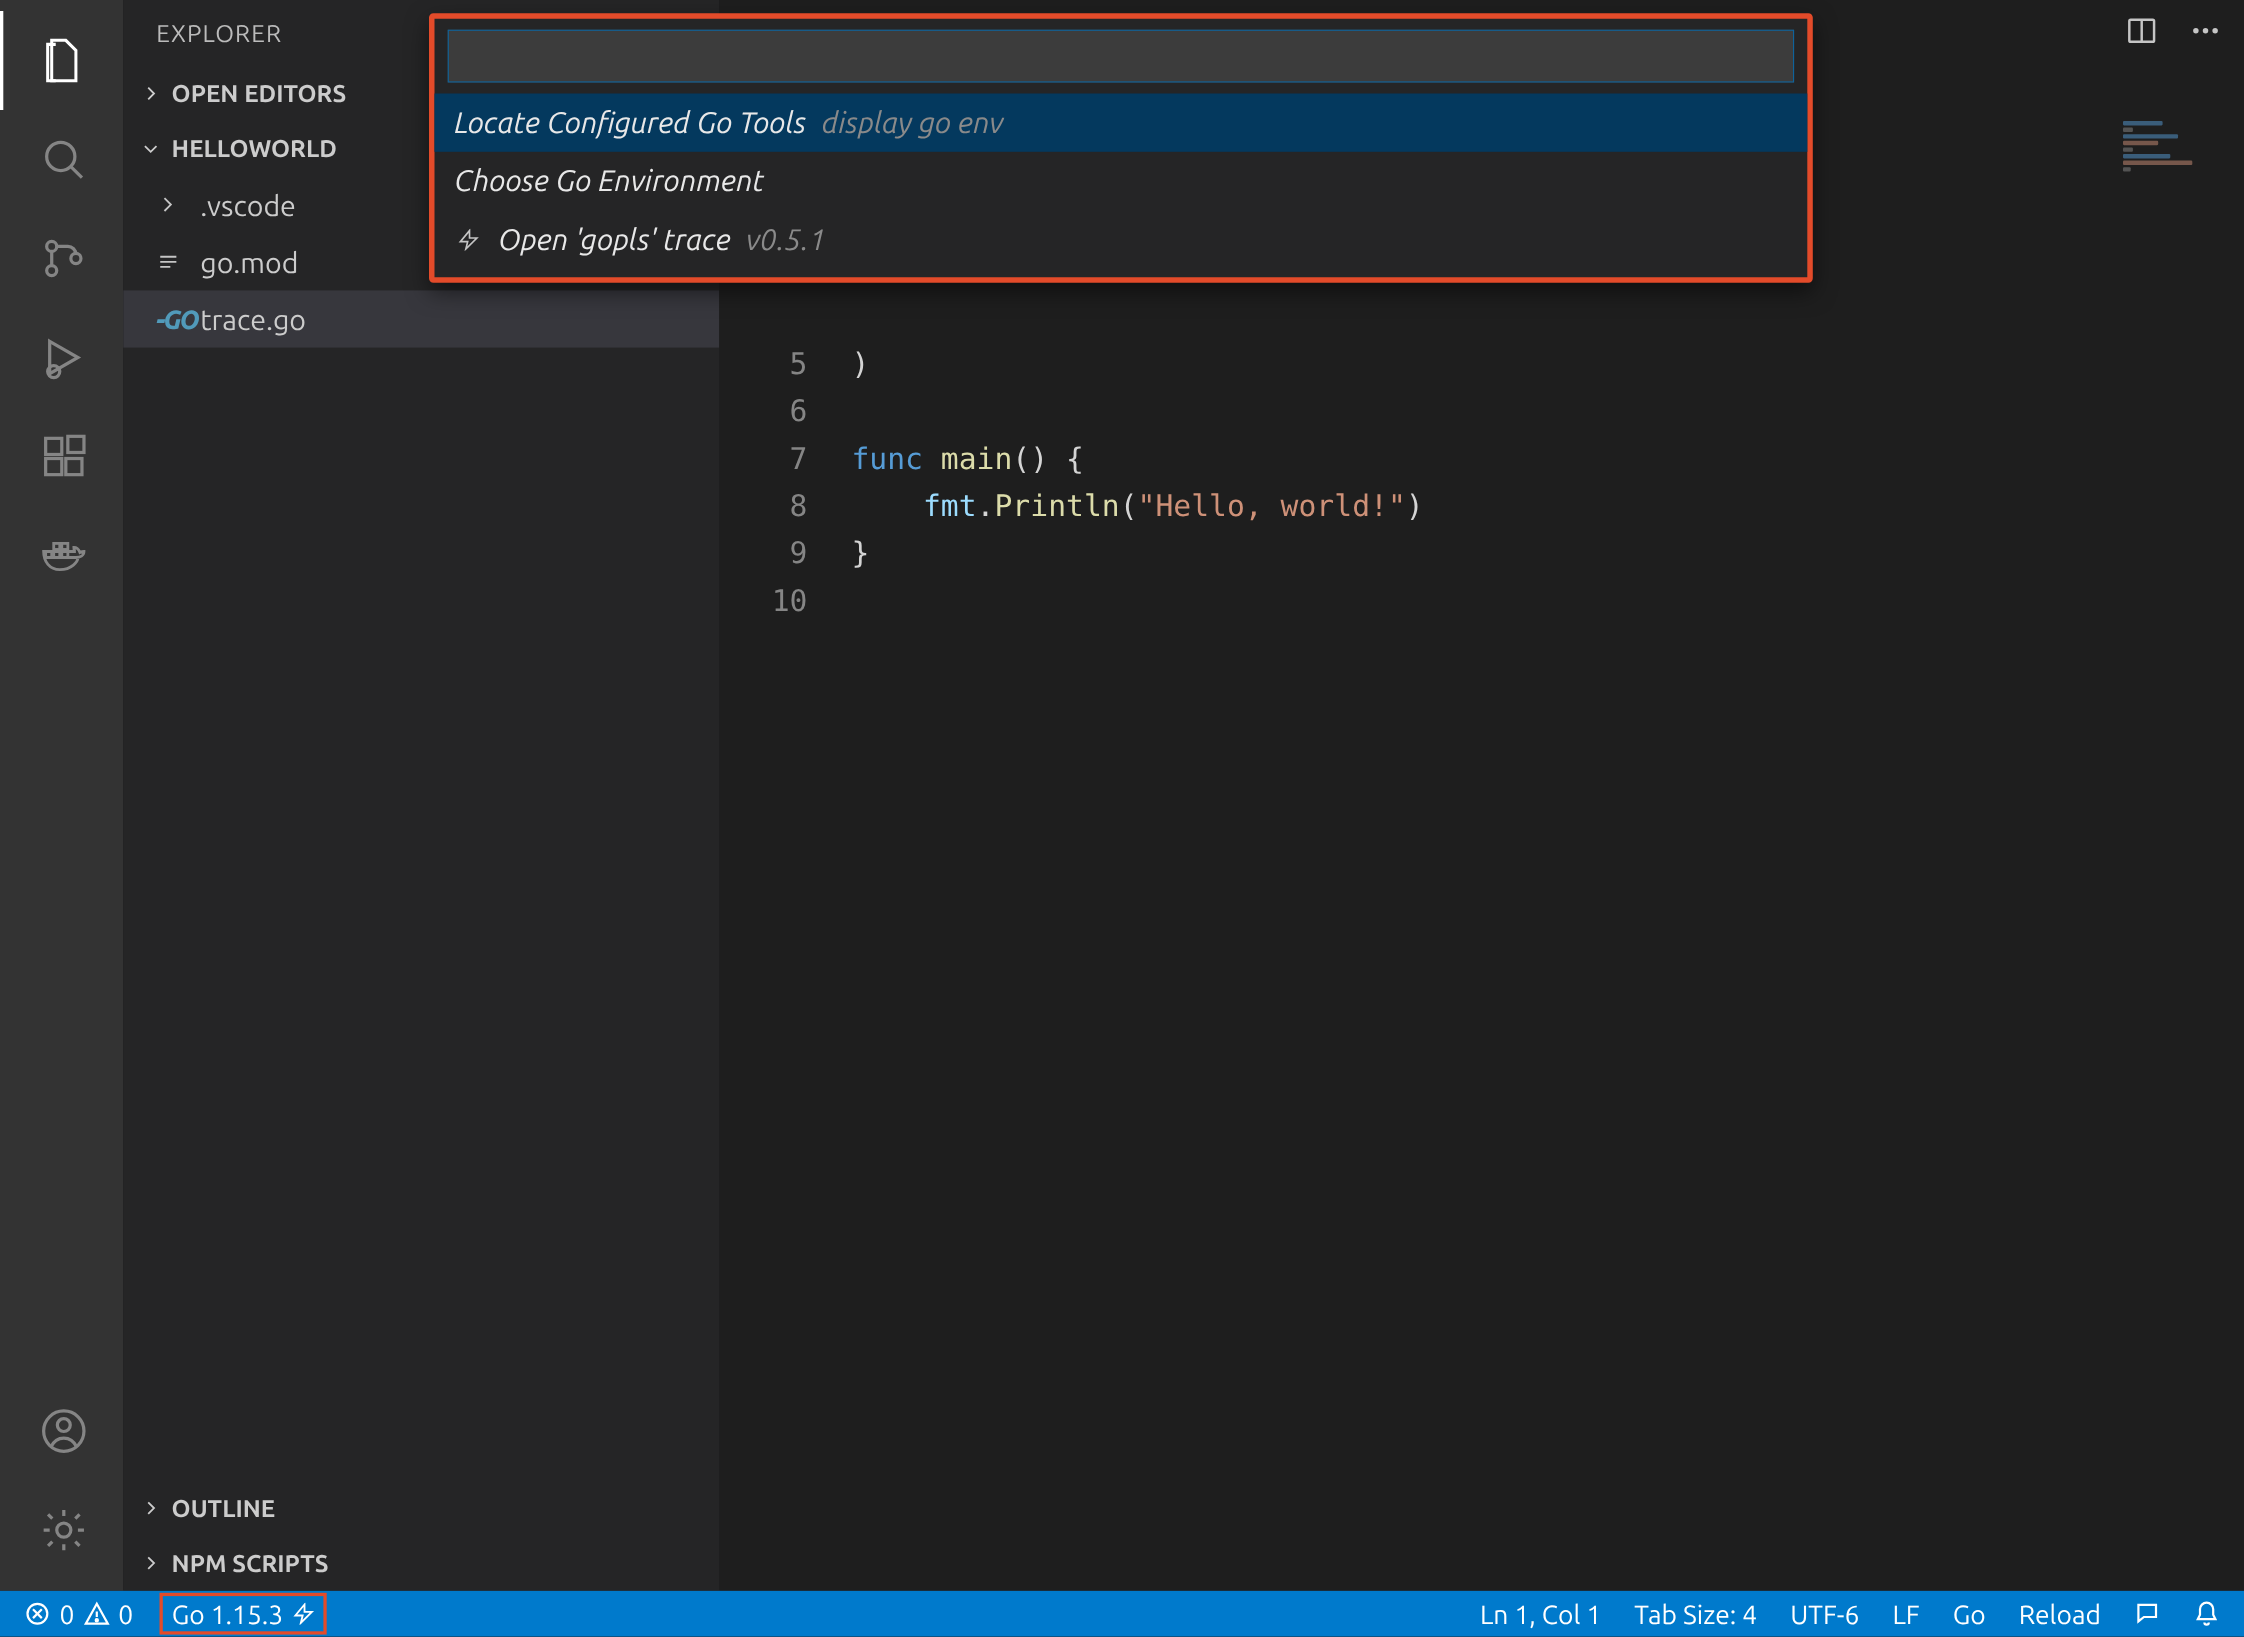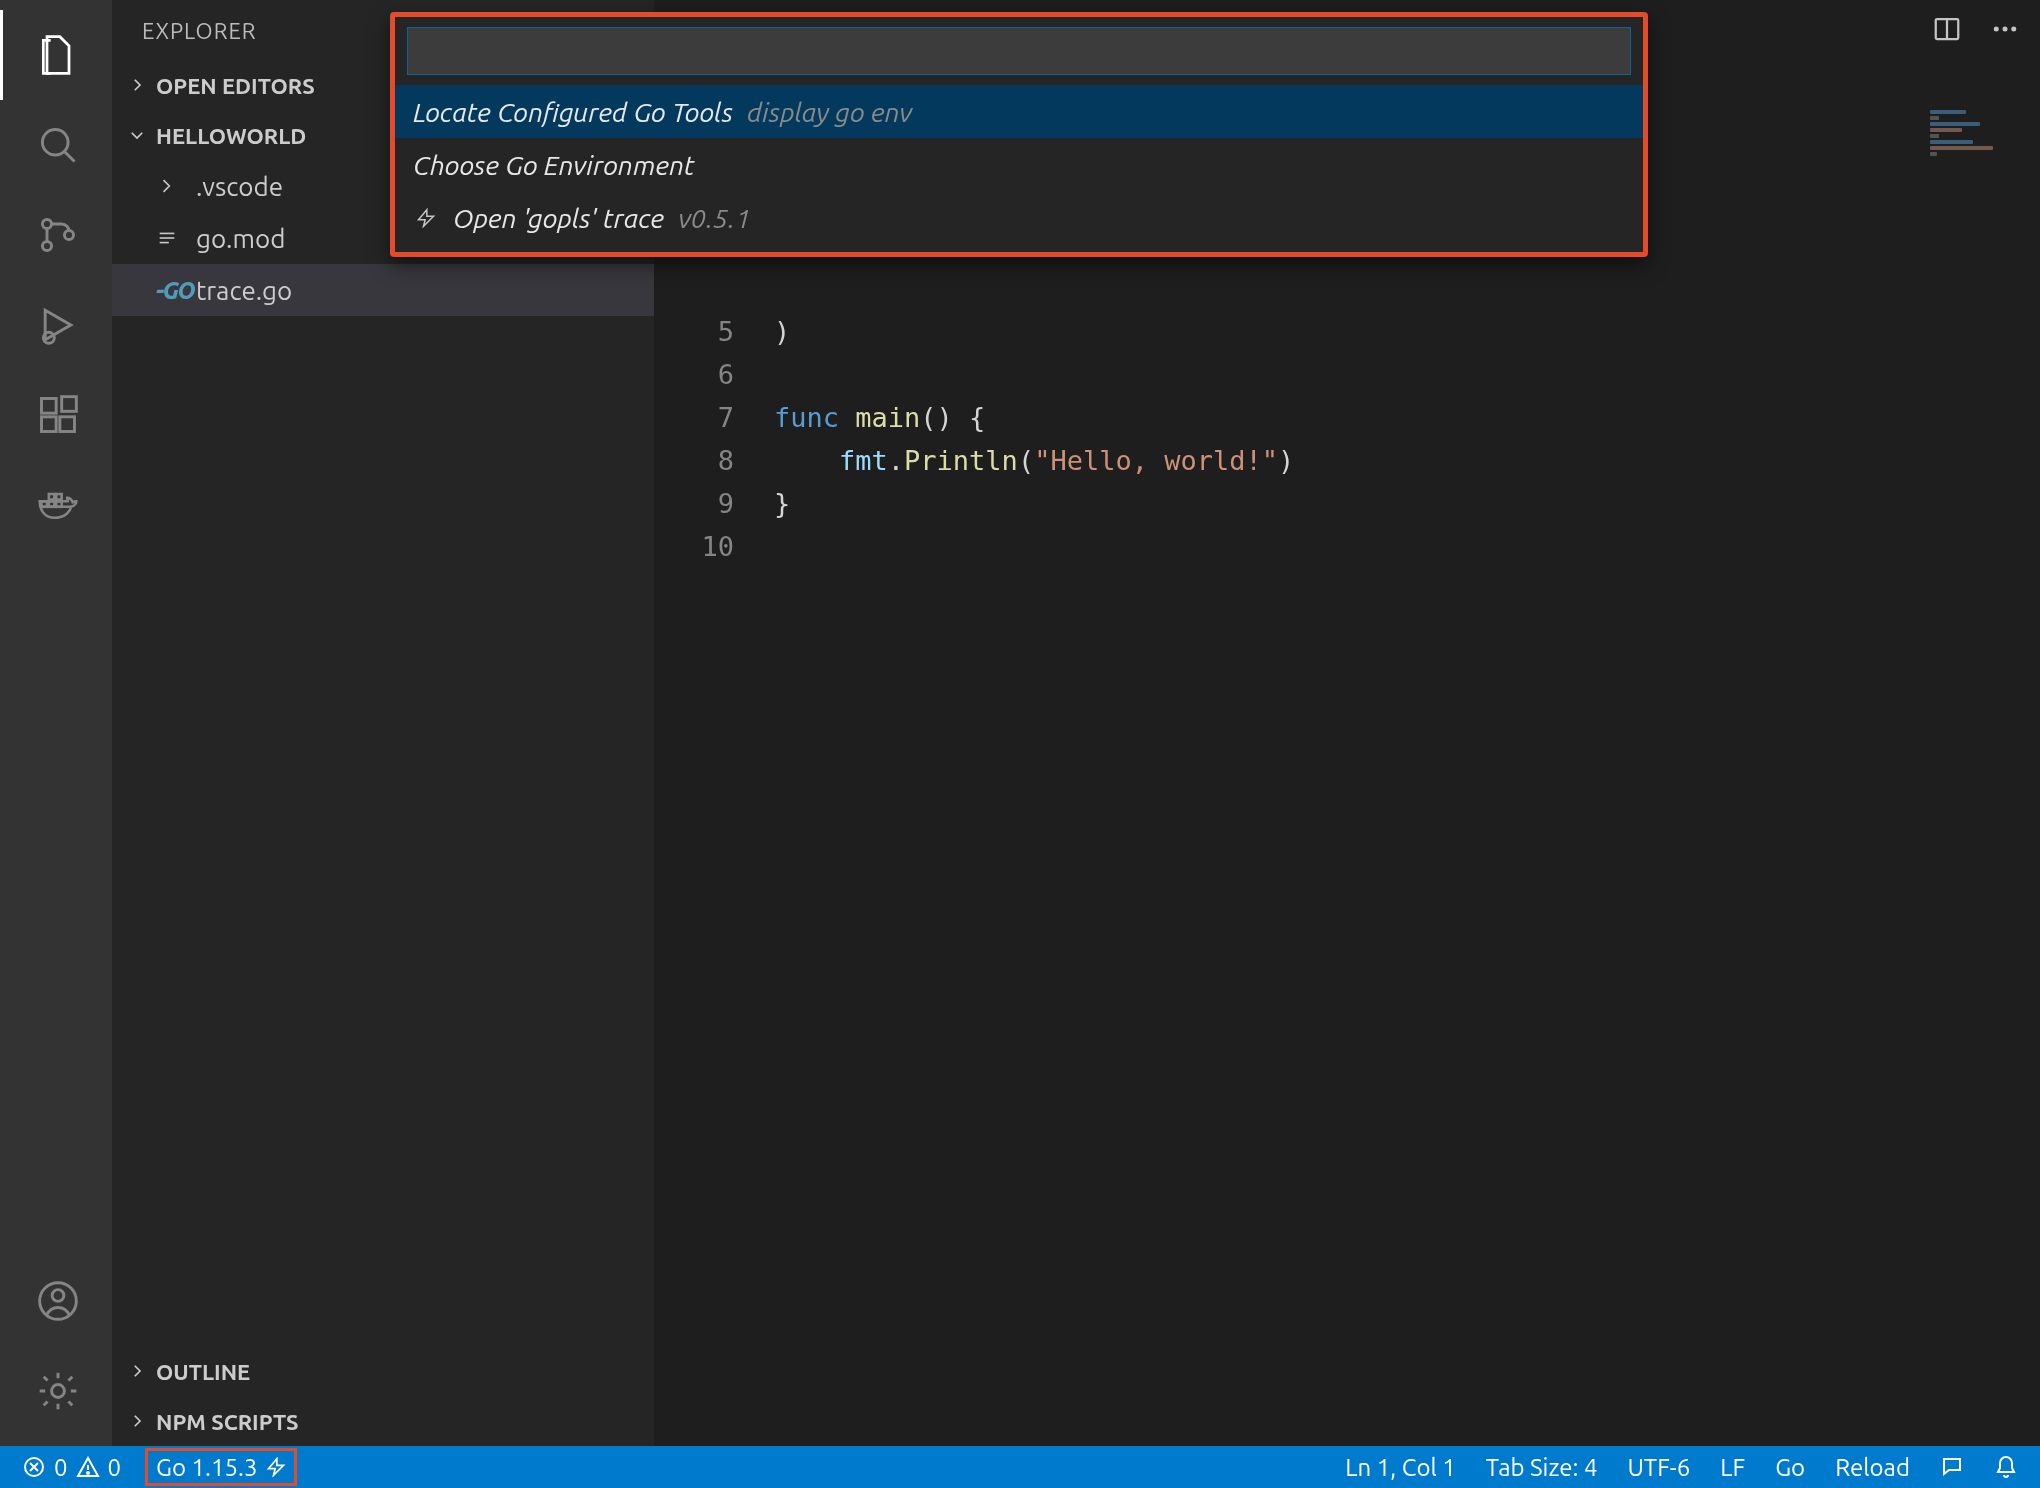--- a/index.html
+++ b/index.html
@@ -12,21 +12,21 @@
   .activitybar .bottom-icons { margin-top: auto; margin-bottom: 10px; }
   .act-icon { width: 100%; height: 90px; display: flex; align-items: center; justify-content: center; color: #858585; cursor: pointer; border-left: 3px solid transparent; }
   .act-icon.active { color: #ffffff; border-left-color: #ffffff; }
   .act-icon svg { width: 44px; height: 44px; }
   
   .sidebar { width: 542px; background: #252526; display: flex; flex-direction: column; font-size: 24px; }
   .sidebar-title { height: 60px; display: flex; align-items: center; padding: 0 30px; font-size: 22px; letter-spacing: 1px; color: #bbbbbb; }
   .sidebar-section { display: flex; align-items: center; height: 50px; padding: 0 12px; font-size: 22px; font-weight: 700; color: #cccccc; cursor: pointer; }
   .sidebar-section .chev { width: 26px; display: inline-flex; justify-content: center; margin-right: 6px; color: #cccccc; }
   .tree { flex: 1; overflow: hidden; }
-  .tree-item { display: flex; align-items: center; height: 52px; padding-left: 44px; font-size: 26px; color: #cccccc; cursor: pointer; }
+  .tree-item { display: flex; align-items: center; height: 52px; padding-left: 30px; font-size: 26px; color: #cccccc; cursor: pointer; }
   .tree-item .icon { width: 40px; display: inline-flex; justify-content: flex-start; color: #c5c5c5; }
   .tree-item.selected { background: #37373d; }
   .go-icon { font-size: 24px; font-weight: 800; color: #519aba; font-style: italic; letter-spacing: -2px; }
   .bottom-sections { }
   
   .editor-area { flex: 1; display: flex; flex-direction: column; background: #1e1e1e; position: relative; }
   .editor-top { height: 60px; display: flex; justify-content: flex-end; align-items: center; padding: 0 20px; gap: 28px; color: #c5c5c5; background: #1e1e1e; }
   .editor-top svg { width: 30px; height: 30px; }
   .code { flex: 1; display: flex; font-family: Menlo, Consolas, "DejaVu Sans Mono", monospace; font-size: 27px; line-height: 43px; padding-top: 250px; position: relative; }
   .gutter { width: 120px; text-align: right; color: #858585; padding-right: 40px; user-select: none; }

